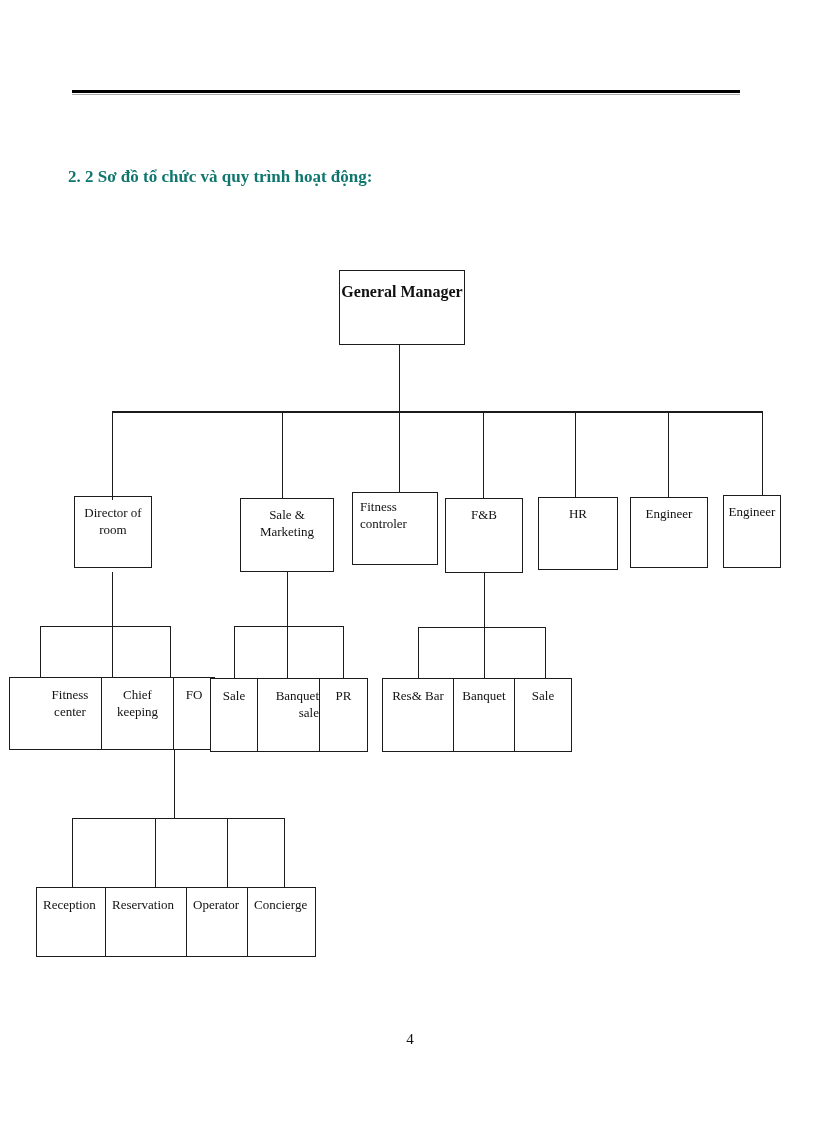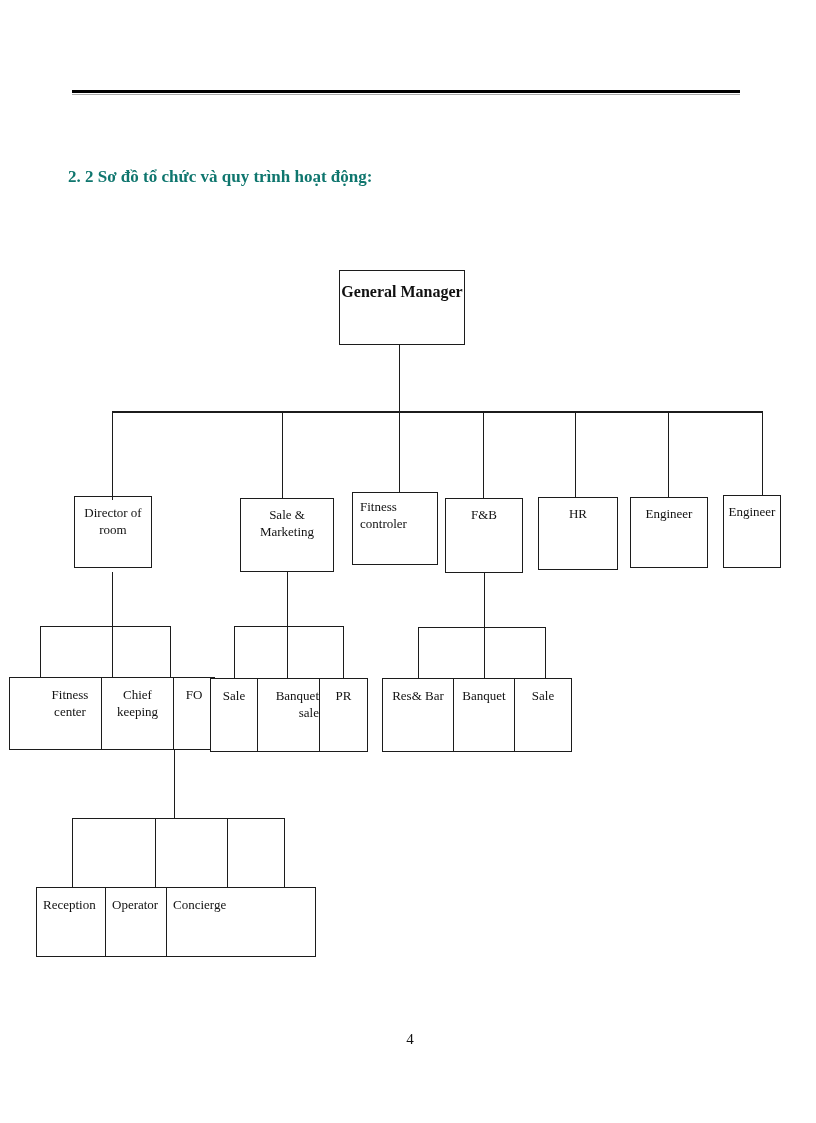--- a/index.html
+++ b/index.html
@@ -97,20 +97,21 @@
     </div>
 
     <div class="cellrow" style="left:382px;top:678px;width:190px;height:74px;">
       <div class="cell" style="width:71px;">Res&amp; Bar</div>
       <div class="cell" style="width:61px;">Banquet</div>
       <div class="cell" style="flex:1;">Sale</div>
     </div>
 
     <div class="cellrow leftcells" style="left:36px;top:887px;width:280px;height:70px;">
       <div class="cell" style="width:69px;">Reception</div>
+      <div class="cell" style="width:81px;">Reservation</div>
       <div class="cell" style="width:61px;">Operator</div>
       <div class="cell breakall" style="flex:1;">Concierge</div>
     </div>
 
     <div class="vline" style="left:399px;top:345px;height:67px;"></div>
     <div class="hline thick" style="left:112px;top:411px;width:651px;"></div>
     <div class="vline" style="left:112px;top:411px;height:89px;"></div>
     <div class="vline" style="left:282px;top:411px;height:87px;"></div>
     <div class="vline" style="left:399px;top:411px;height:81px;"></div>
     <div class="vline" style="left:483px;top:411px;height:87px;"></div>

